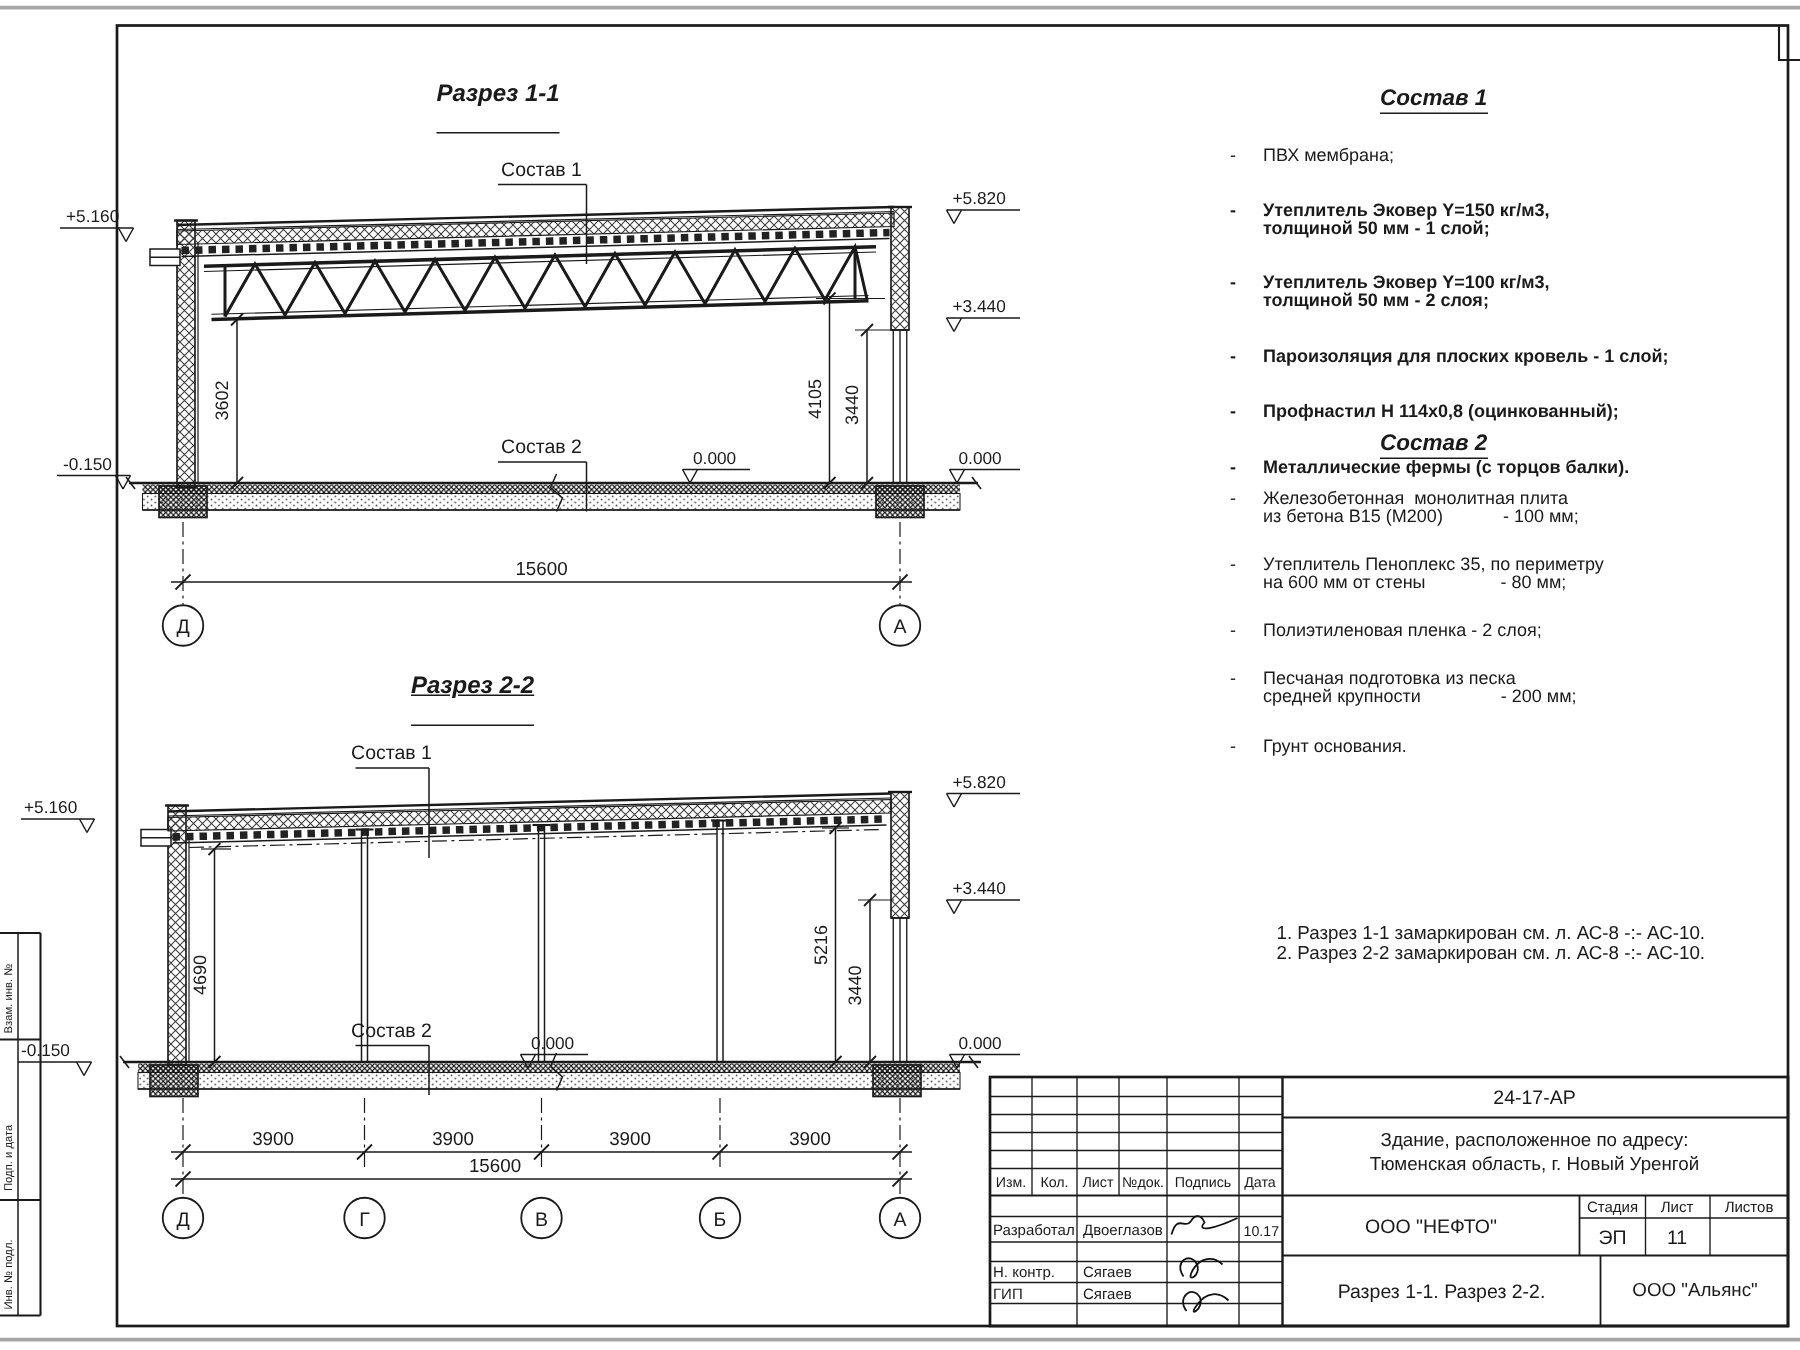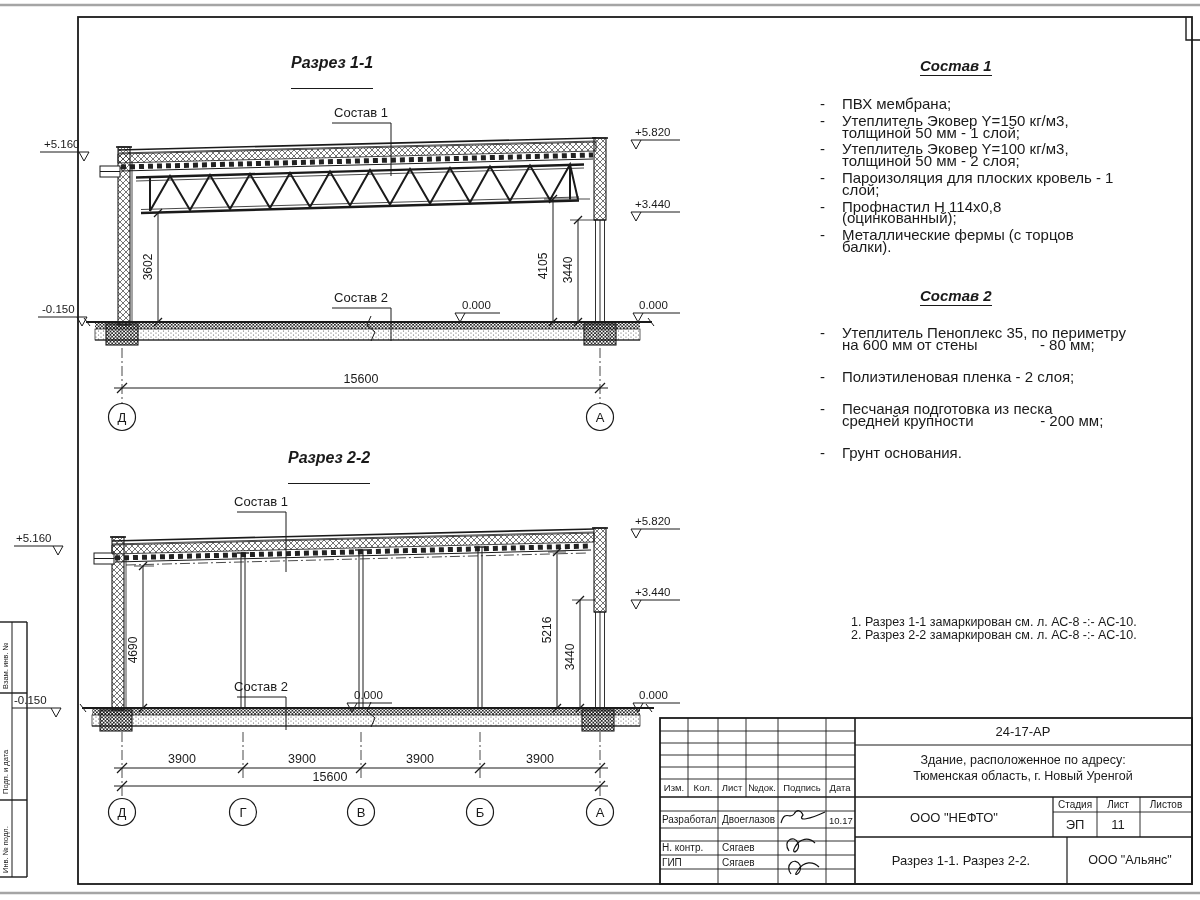--- a/index.html
+++ b/index.html
@@ -5,24 +5,24 @@
   html,body{margin:0;padding:0;background:#fff;}
   .page{position:relative;width:1200px;height:900px;background:#fff;overflow:hidden;
         font-family:"Liberation Sans",sans-serif;color:#1a1a1a;}
   svg{position:absolute;left:0;top:0;}
   svg text{font-family:"Liberation Sans",sans-serif;fill:#1a1a1a;}
   .ovl{position:absolute;}
   .sec-title{font-size:16px;font-weight:bold;font-style:italic;
              border-bottom:1.5px solid #1a1a1a;padding-bottom:16px;white-space:nowrap;}
   .list-head{font-size:15px;font-weight:bold;font-style:italic;
              border-bottom:1.4px solid #1a1a1a;padding-bottom:1px;white-space:nowrap;}
-  ul.mat{list-style:none;margin:0;padding:0;font-size:15px;line-height:11.8px;}
+  ul.mat{list-style:none;margin:0;padding:0;font-size:12px;line-height:11.8px;}
   ul.mat li{position:relative;padding-left:24px;white-space:pre-wrap;}
   ul.mat li::before{content:"-";position:absolute;left:2px;top:0;}
-  ul.mat1 li + li{margin-top:5px;}
+  ul.mat1 li + li{margin-top:25px;font-weight:bold;}
   ul.mat2 li + li{margin-top:20.5px;}
   .notes{font-size:12.5px;line-height:12.5px;white-space:nowrap;}
 </style>
 </head>
 <body>
 
 <div class="page">
 
 <svg width="1200" height="900" viewBox="0 0 1200 900">
   <defs>
@@ -414,36 +414,38 @@
 
     <g stroke="#111" stroke-width="1.2" fill="none">
       <path d="M781 823 c 4 -14, 9 -3, 13 -9 c 3 -5, 7 -4, 9 1 c -6 7, 7 4, 22 -3"></path>
       <path d="M789 851 c -7 -10, 5 -17, 9 -8 c 3 8, -8 13, -3 4 c 5 -9, 14 -10, 20 -4"></path>
       <path d="M791 874 c -7 -9, 4 -18, 9 -9 c 3 8, -9 14, -2 5 c 6 -9, 15 -9, 21 -3"></path>
     </g>
   </g>
 </svg>
 
 <div class="ovl sec-title" style="left:291px;top:54px;">Разрез 1-1</div>
-<div class="ovl sec-title" style="left:288px;top:449px;">Разрез 2-2</div>
+<div class="ovl sec-title" style="left:274px;top:449px;text-decoration:underline;">Разрез 2-2</div>
 
 <div class="ovl list-head" style="left:920px;top:57px;">Состав 1</div>
 <ul class="ovl mat mat1" style="left:818px;top:98px;width:300px;">
   <li>ПВХ мембрана;</li>
   <li>Утеплитель Эковер Y=150 кг/м3,
 толщиной 50 мм - 1 слой;</li>
   <li>Утеплитель Эковер Y=100 кг/м3,
 толщиной 50 мм - 2 слоя;</li>
   <li>Пароизоляция для плоских кровель - 1 слой;</li>
   <li>Профнастил Н 114х0,8 (оцинкованный);</li>
   <li>Металлические фермы (с торцов балки).</li>
 </ul>
 
 <div class="ovl list-head" style="left:920px;top:287px;">Состав 2</div>
 <ul class="ovl mat mat2" style="left:818px;top:327px;width:310px;">
+  <li>Железобетонная  монолитная плита
+из бетона В15 (М200)            - 100 мм;</li>
   <li>Утеплитель Пеноплекс 35, по периметру
 на 600 мм от стены               - 80 мм;</li>
   <li>Полиэтиленовая пленка - 2 слоя;</li>
   <li>Песчаная подготовка из песка
 средней крупности                - 200 мм;</li>
   <li>Грунт основания.</li>
 </ul>
 
 <div class="ovl notes" style="left:851px;top:616px;">
   <div>1. Разрез 1-1 замаркирован см. л. АС-8 -:- АС-10.</div>

